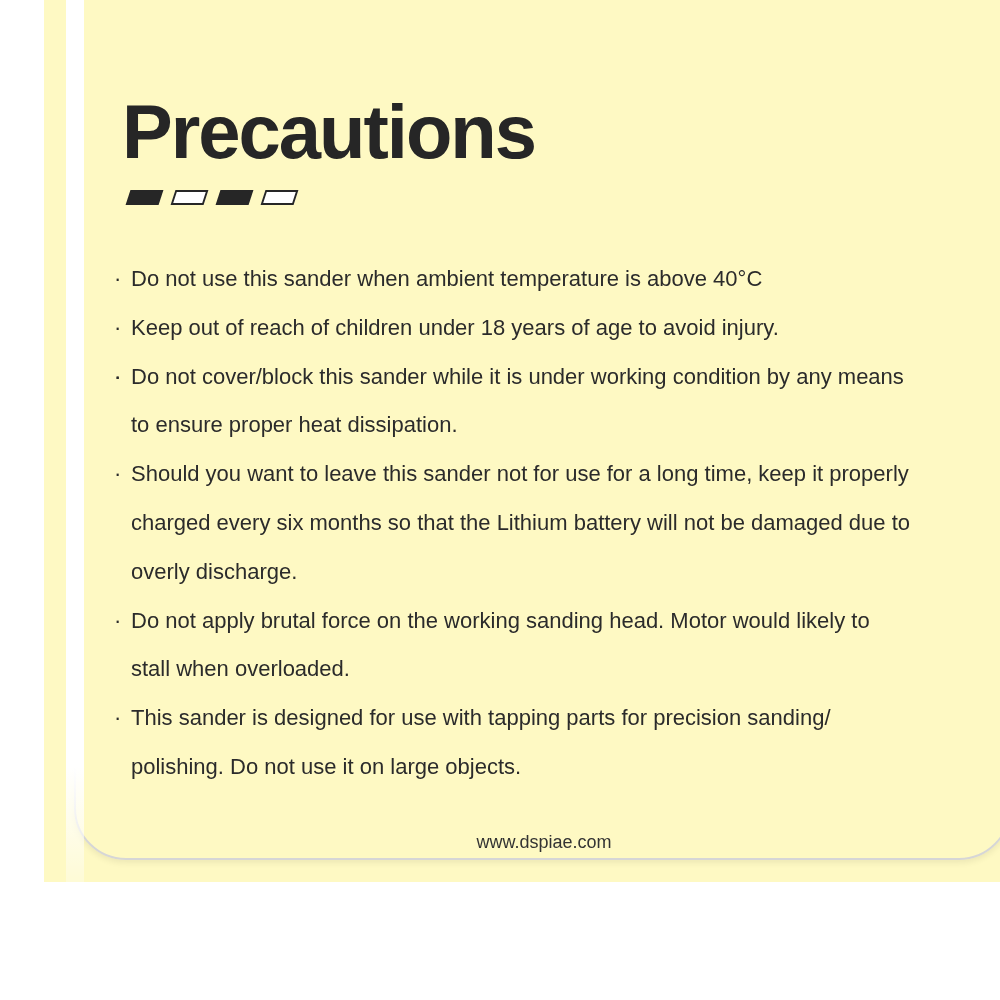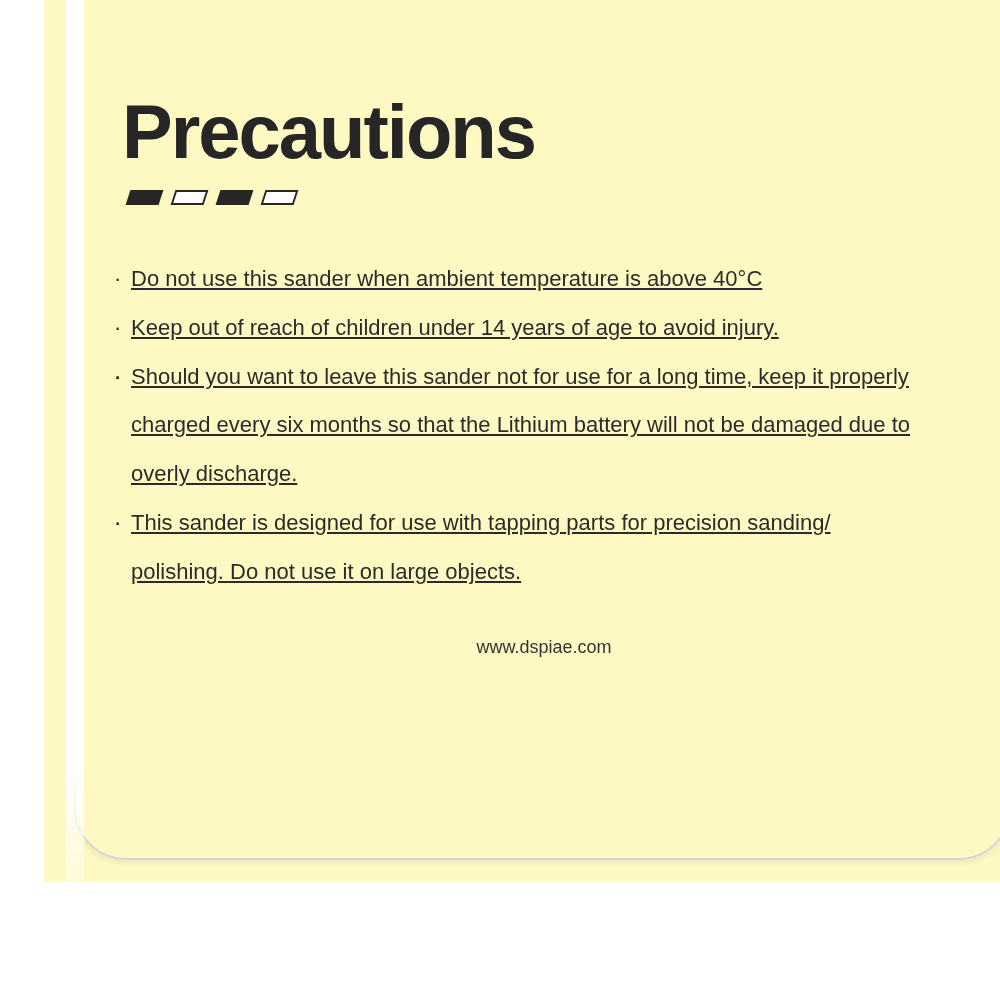--- a/index.html
+++ b/index.html
@@ -71,21 +71,21 @@
   .precautions li {
     position: relative;
     padding-left: 17px;
   }
   .precautions .bullet {
     position: absolute;
     left: 0;
     top: 0;
     color: #2b2b2b;
   }
-  .item-text { white-space: pre-line; text-decoration: underline; }
+  .item-text { white-space: pre-line; }
 
   .footer-url {
     margin-top: 40px;
     text-align: center;
     font-size: 18px;
     color: #333333;
   }
 </style>
 </head>
 <body>
@@ -100,26 +100,28 @@
 
     <div class="title-marks">
         <span class="mark filled"></span>
         <span class="mark outline"></span>
         <span class="mark filled"></span>
         <span class="mark outline"></span>
       </div>
 
     <ul class="precautions">
         <li><span class="bullet">·</span><span class="item-text">Do not use this sander when ambient temperature is above 40°C</span></li>
-        <li><span class="bullet">·</span><span class="item-text">Keep out of reach of children under 14 years of age to avoid injury.</span></li>
+        <li><span class="bullet">·</span><span class="item-text">Keep out of reach of children under 18 years of age to avoid injury.</span></li>
         <li><span class="bullet">·</span></li>
-        <li><span class="bullet">·</span></li>
+        <li><span class="bullet">·</span><span class="item-text">Do not cover/block this sander while it is under working condition by any means
+to ensure proper heat dissipation.</span></li>
         <li><span class="bullet">·</span><span class="item-text">Should you want to leave this sander not for use for a long time, keep it properly
 charged every six months so that the Lithium battery will not be damaged due to
 overly discharge.</span></li>
-        <li><span class="bullet">·</span></li>
+        <li><span class="bullet">·</span><span class="item-text">Do not apply brutal force on the working sanding head. Motor would likely to
+stall when overloaded.</span></li>
         <li><span class="bullet">·</span><span class="item-text">This sander is designed for use with tapping parts for precision sanding/
 polishing. Do not use it on large objects.</span></li>
       </ul>
 
     <div class="footer-url">www.dspiae.com</div>
   </div>
 </div>
 
 </body></html>

